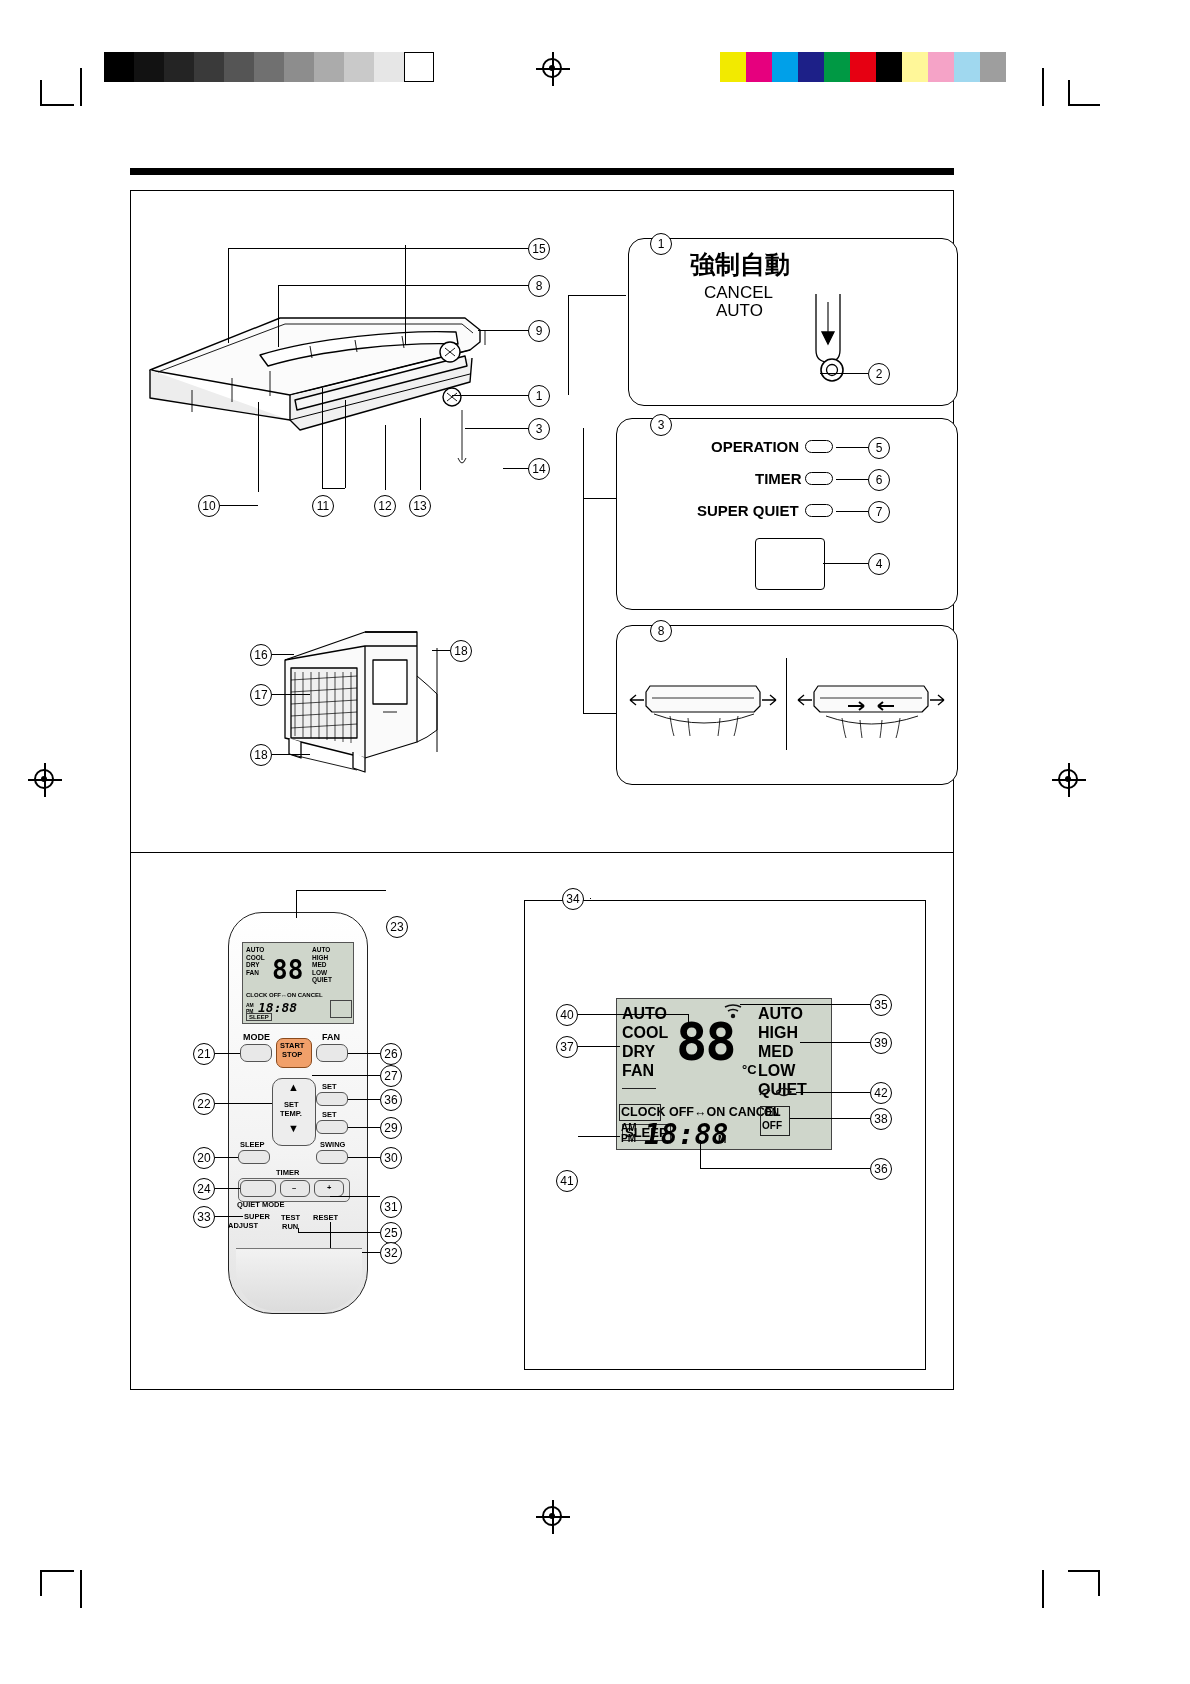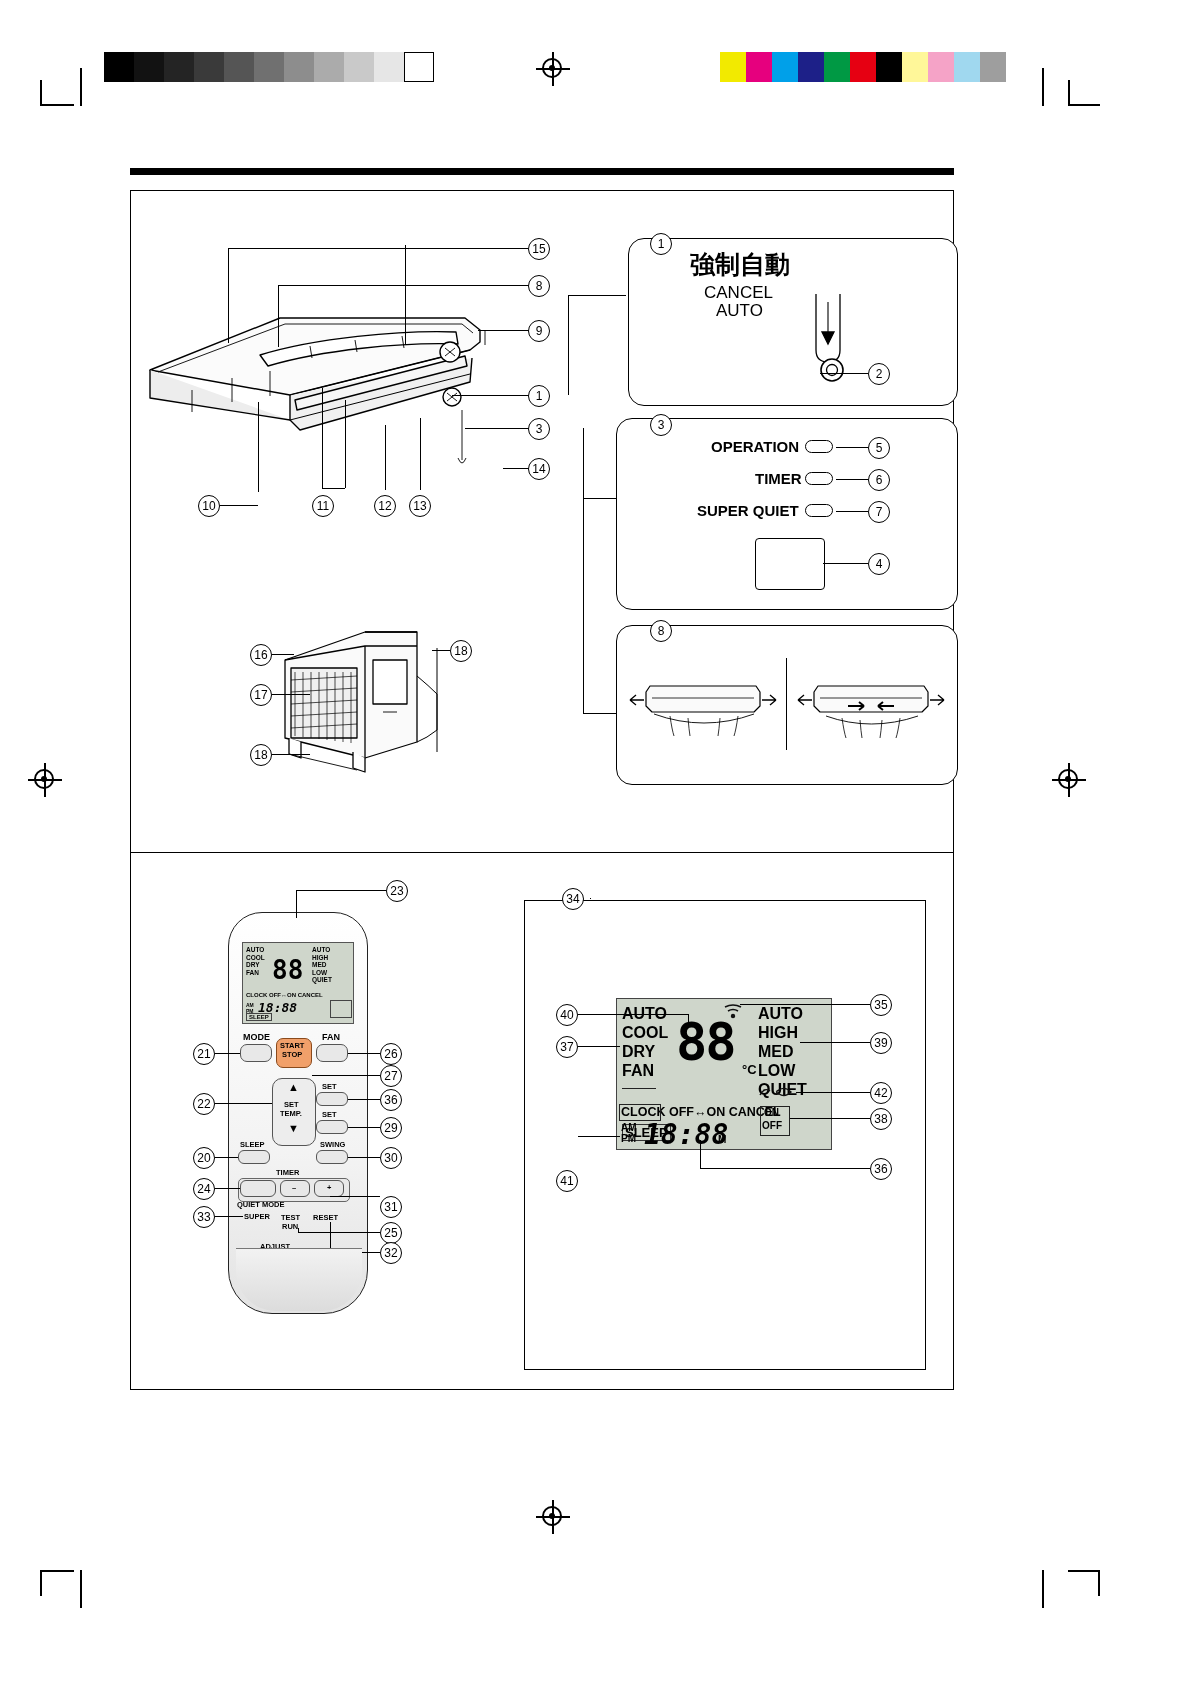--- a/index.html
+++ b/index.html
@@ -293,21 +293,21 @@
   <div class="cnum" style="left:250px;top:684px;">17</div>
   <div class="ln lnh" style="left:272px;top:694px;width:38px;"></div>
   <div class="cnum" style="left:250px;top:744px;">18</div>
   <div class="ln lnh" style="left:272px;top:754px;width:38px;"></div>
   <div class="cnum" style="left:450px;top:640px;">18</div>
   <div class="ln lnh" style="left:432px;top:650px;width:18px;"></div>
 
   <div class="remote" style="left:228px;top:912px;width:140px;height:402px;"></div>
   <div class="ln lnv" style="left:296px;top:890px;height:28px;"></div>
   <div class="ln lnh" style="left:296px;top:890px;width:90px;"></div>
-  <div class="cnum" style="left:386px;top:880px;">23</div>
+  <div class="cnum" style="left:386px;top:916px;">23</div>
 
   <div class="lcd" style="left:242px;top:942px;width:112px;height:82px;"></div>
   <div class="t" style="left:246px;top:946px;font-size:6.5px;font-weight:bold;line-height:7.5px;">
     <div>AUTO</div>
     <div>COOL</div>
     <div>DRY</div>
     <div>FAN</div>
   </div>
   <div class="t seg" style="left:272px;top:955px;font-size:26px;">88</div>
   <div class="t" style="left:312px;top:946px;font-size:6.5px;font-weight:bold;line-height:7.5px;">
@@ -377,21 +377,21 @@
   <div class="btn small" style="left:314px;top:1180px;width:30px;height:17px;"></div>
   <div class="lbl tiny" style="left:292px;top:1183px;">–</div>
   <div class="lbl tiny" style="left:327px;top:1183px;">+</div>
   <div class="lbl tiny" style="left:237px;top:1200px;">QUIET MODE</div>
   <div class="ln lnh" style="left:215px;top:1188px;width:25px;"></div>
   <div class="cnum" style="left:193px;top:1178px;">24</div>
   <div class="ln lnh" style="left:330px;top:1196px;width:50px;"></div>
   <div class="cnum" style="left:380px;top:1196px;">31</div>
 
   <div class="lbl tiny" style="left:244px;top:1212px;">SUPER</div>
-  <div class="lbl tiny" style="left:260px;top:1221px;margin-top:21px;">ADJUST</div>
+  <div class="lbl tiny" style="left:228px;top:1221px;">ADJUST</div>
   <div class="ln lnh" style="left:215px;top:1216px;width:28px;"></div>
   <div class="cnum" style="left:193px;top:1206px;">33</div>
 
   <div class="lbl tiny" style="left:281px;top:1213px;">TEST</div>
   <div class="lbl tiny" style="left:282px;top:1222px;">RUN</div>
   <div class="ln lnh" style="left:298px;top:1232px;width:82px;"></div>
   <div class="ln lnv" style="left:298px;top:1228px;height:4px;"></div>
   <div class="cnum" style="left:380px;top:1222px;">25</div>
 
   <div class="lbl tiny" style="left:313px;top:1213px;">RESET</div>

